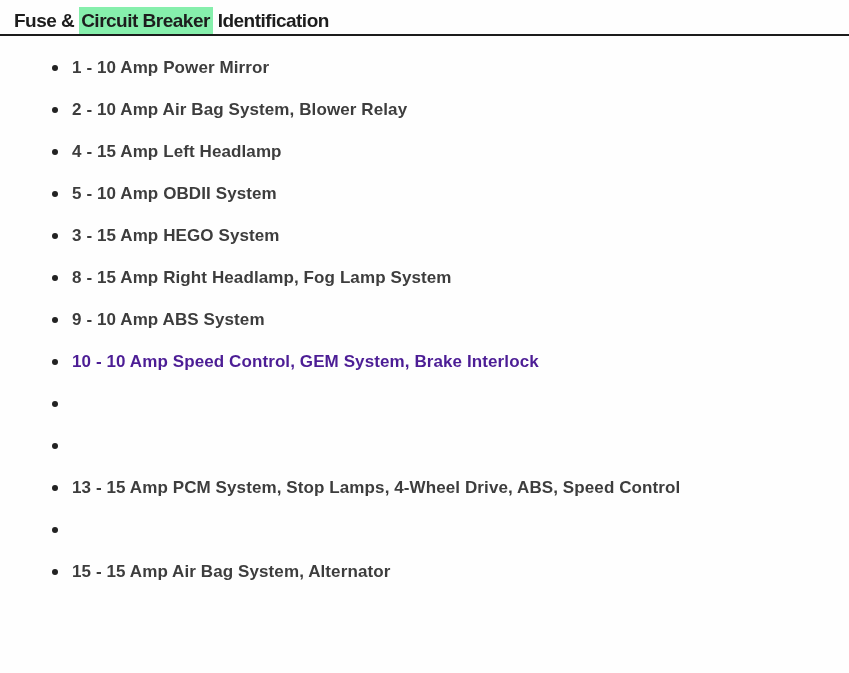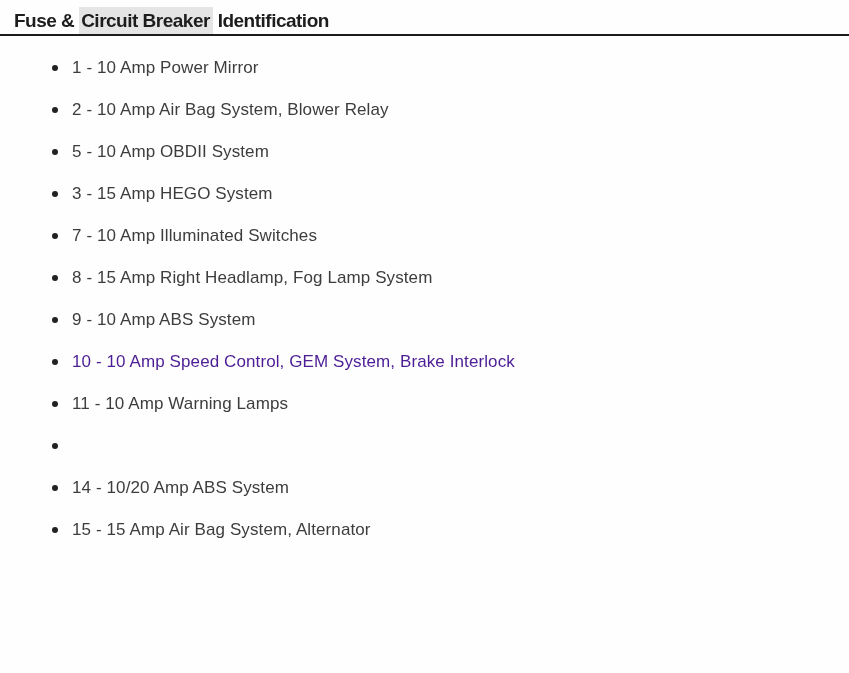--- a/index.html
+++ b/index.html
@@ -28,20 +28,21 @@
   .title-divider {
     border: none;
     border-top: 2px solid #1c1c1c;
     margin: 0;
     width: 100%;
   }
   .fuse-list {
     list-style: none;
     margin: 0;
     padding: 21px 0 0 52px;
+    font-weight: bold;
   }
   .fuse-item {
     display: flex;
     align-items: center;
     height: 22px;
     margin: 0 0 20px 0;
   }
   .bullet {
     width: 6px;
     height: 6px;
@@ -54,66 +55,68 @@
     font-size: 17px;
     color: #3d3d3d;
     letter-spacing: 0.1px;
     white-space: nowrap;
   }
 </style>
 </head>
 <body style="background: rgb(254, 254, 254);">
 
 <main>
-  <h1 class="page-title" style="color: rgb(29, 29, 29);"><span>Fuse &amp; </span><span class="hl" style="background: #e5e5e5;">Circuit Breaker</span><span> Identification</span></h1>
+  <h1 class="page-title" style="color: rgb(29, 29, 29);"><span>Fuse &amp; </span><span class="hl" style="background: #86efac;">Circuit Breaker</span><span> Identification</span></h1>
 
   <hr class="title-divider">
 
   <ul class="fuse-list">
       <li class="fuse-item">
         <span class="bullet" style="background: rgb(34, 34, 34);"></span>
         <span class="item-text" style="color: rgb(61, 61, 61);">1 - 10 Amp Power Mirror</span>
       </li>
       <li class="fuse-item">
         <span class="bullet" style="background: rgb(34, 34, 34);"></span>
         <span class="item-text" style="color: rgb(61, 61, 61); text-align: right;">2 - 10 Amp Air Bag System, Blower Relay</span>
       </li>
       <li class="fuse-item">
         <span class="bullet" style="background: rgb(34, 34, 34);"></span>
+        <span class="item-text" style="color: rgb(61, 61, 61);">4 - 15 Amp Left Headlamp</span>
+      </li>
+      <li class="fuse-item">
+        <span class="bullet" style="background: rgb(34, 34, 34);"></span>
         <span class="item-text" style="color: rgb(61, 61, 61);">5 - 10 Amp OBDII System</span>
       </li>
       <li class="fuse-item">
         <span class="bullet" style="background: rgb(34, 34, 34);"></span>
         <span class="item-text" style="color: rgb(61, 61, 61);">3 - 15 Amp HEGO System</span>
-      </li>
-      <li class="fuse-item">
-        <span class="bullet" style="background: rgb(34, 34, 34);"></span>
-        <span class="item-text" style="color: rgb(61, 61, 61);">7 - 10 Amp Illuminated Switches</span>
       </li>
       <li class="fuse-item">
         <span class="bullet" style="background: rgb(34, 34, 34);"></span>
         <span class="item-text" style="color: rgb(61, 61, 61);">8 - 15 Amp Right Headlamp, Fog Lamp System</span>
       </li>
       <li class="fuse-item">
         <span class="bullet" style="background: rgb(34, 34, 34);"></span>
         <span class="item-text" style="color: rgb(61, 61, 61);">9 - 10 Amp ABS System</span>
       </li>
       <li class="fuse-item">
         <span class="bullet" style="background: rgb(34, 34, 34);"></span>
         <span class="item-text" style="color: #4c1d95;">10 - 10 Amp Speed Control, GEM System, Brake Interlock</span>
       </li>
       <li class="fuse-item">
         <span class="bullet" style="background: rgb(34, 34, 34);"></span>
-        <span class="item-text" style="color: rgb(61, 61, 61);">11 - 10 Amp Warning Lamps</span>
       </li>
       <li class="fuse-item">
         <span class="bullet" style="background: rgb(34, 34, 34);"></span>
       </li>
       <li class="fuse-item">
         <span class="bullet" style="background: rgb(34, 34, 34);"></span>
-        <span class="item-text" style="color: rgb(61, 61, 61);">14 - 10/20 Amp ABS System</span>
+        <span class="item-text" style="color: rgb(61, 61, 61);">13 - 15 Amp PCM System, Stop Lamps, 4-Wheel Drive, ABS, Speed Control</span>
+      </li>
+      <li class="fuse-item">
+        <span class="bullet" style="background: rgb(34, 34, 34);"></span>
       </li>
       <li class="fuse-item">
         <span class="bullet" style="background: rgb(34, 34, 34);"></span>
         <span class="item-text" style="color: rgb(61, 61, 61);">15 - 15 Amp Air Bag System, Alternator</span>
       </li>
     </ul>
 </main>
 
 </body></html>

